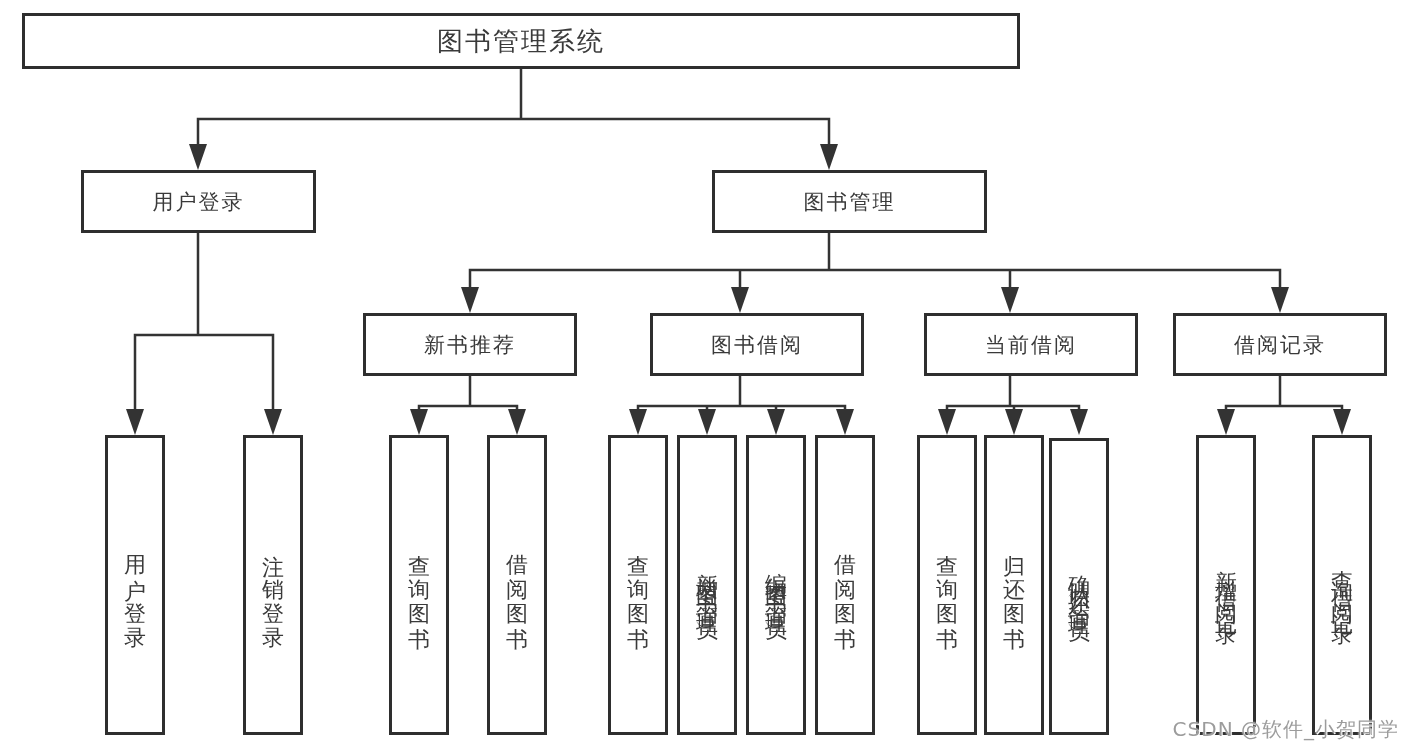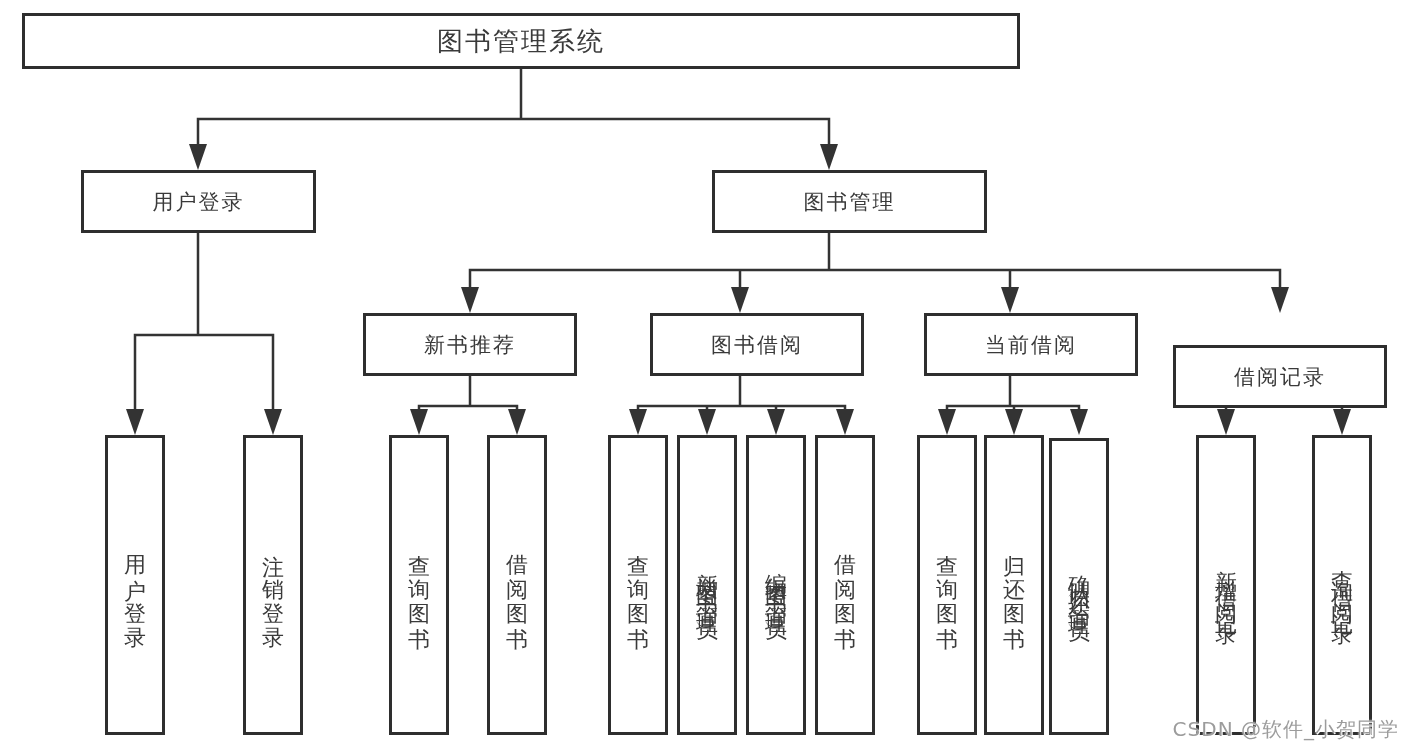--- a/index.html
+++ b/index.html
@@ -91,21 +91,21 @@
   </svg>
 
   <div class="node h-node root" style="left:22px;top:13px;width:998px;height:56px;">图书管理系统</div>
 
   <div class="node h-node" style="left:81px;top:170px;width:235px;height:63px;">用户登录</div>
   <div class="node h-node" style="left:712px;top:170px;width:275px;height:63px;">图书管理</div>
 
   <div class="node h-node" style="left:363px;top:313px;width:214px;height:63px;">新书推荐</div>
   <div class="node h-node" style="left:650px;top:313px;width:214px;height:63px;">图书借阅</div>
   <div class="node h-node" style="left:903px;top:313px;width:214px;height:63px;margin-left:21px;">当前借阅</div>
-  <div class="node h-node" style="left:1173px;top:313px;width:214px;height:63px;margin-top:32px;">借阅记录</div>
+  <div class="node h-node" style="left:1173px;top:313px;width:214px;height:63px;">借阅记录</div>
 
   <div class="node leaf sp4" style="left:105px;top:435px;width:60px;height:300px;">用户登录</div>
   <div class="node leaf sp4" style="left:243px;top:435px;width:60px;height:300px;">注销登录</div>
 
   <div class="node leaf sp4" style="left:389px;top:435px;width:60px;height:300px;">查询图书</div>
   <div class="node leaf sp4" style="left:487px;top:435px;width:60px;height:300px;">借阅图书</div>
 
   <div class="node leaf sp4" style="left:608px;top:435px;width:60px;height:300px;">查询图书</div>
   <div class="node leaf sp9" style="left:677px;top:435px;width:60px;height:300px;">新增图书（管理员）</div>
   <div class="node leaf sp9" style="left:746px;top:435px;width:60px;height:300px;">编辑图书（管理员）</div>

